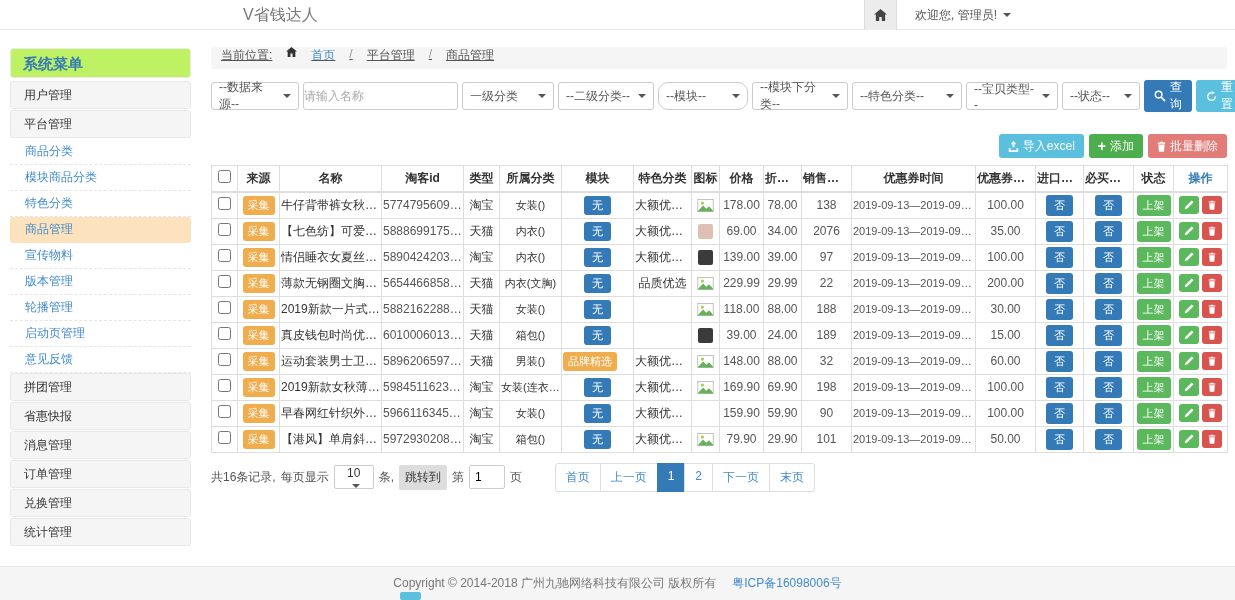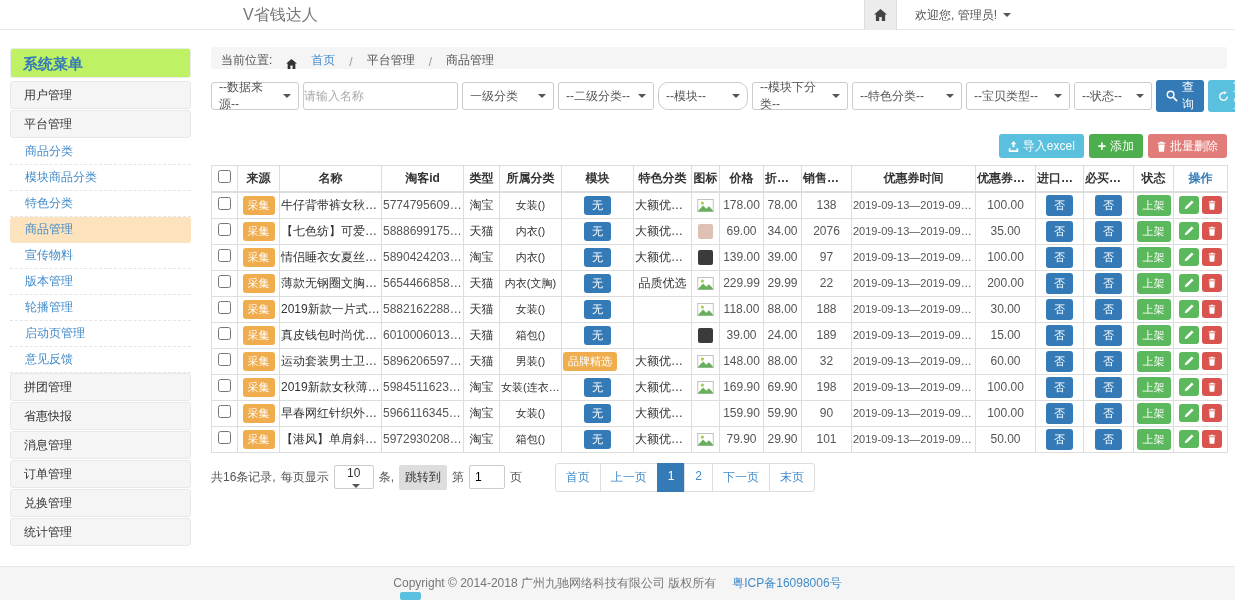--- a/index.html
+++ b/index.html
@@ -19,21 +19,21 @@
 
   
   .sidebar { width:181px; margin-left:10px; padding-top:18px; overflow:hidden; flex:none; }
   .sidebar-title { height:30px; line-height:30px; padding-left:12px; color:#337ab7; font-weight:bold; font-size:15px; background:#bef264; border:1px solid #ebebeb; border-radius:3px; margin-bottom:3px; }
   .menu-group { background:#f5f5f5; border:1px solid #e8e8e8; border-radius:3px; height:28px; line-height:26px; padding-left:13px; margin-bottom:1px; color:#333; cursor:pointer; }
   .menu-sub { background:#fff; border-bottom:1px dashed #e5e5e5; height:26px; line-height:25px; padding-left:15px; color:#428bca; cursor:pointer; }
   .menu-sub.active { background:#fde3bd; border-radius:3px; border-bottom-color:transparent; }
 
   
   .main { flex:1; padding-top:17px; margin-left:20px; margin-right:8px; min-width:0; }
-  .breadcrumb { height:22px; background:#f5f5f5; border-radius:3px; padding:0 10px; display:flex; align-items:flex-end; gap:14px; color:#555; }
+  .breadcrumb { height:22px; background:#f5f5f5; border-radius:3px; padding:0 10px; display:flex; align-items:flex-start; gap:14px; color:#555;text-decoration:underline; }
   .breadcrumb .link { color:#428bca; cursor:pointer; }
   .breadcrumb .sep { color:#999; }
 
   .filter-row { margin-top:11px; display:flex; align-items:center; gap:4px; }
   .filter-fields { display:flex; align-items:center; gap:4px; }
   .fselect { height:28px; border:1px solid #ccc; border-radius:3px; background:#fff; display:flex; align-items:center; justify-content:space-between; padding:0 7px; color:#555; cursor:pointer; flex:none; }
   .select-caret { width:0; height:0; border-left:4px solid transparent; border-right:4px solid transparent; border-top:4px solid #555; margin-left:5px; flex:none; }
   .finput { height:28px; border:1px solid #ccc; border-radius:3px; padding:0 0; color:#555; font-size:12px; outline:none; flex:none; }
   .finput::placeholder { color:#aaa; }
   .btn { height:15px; border:none; border-radius:3px; color:#fff; padding:16px 10px; display:inline-flex; align-items:center; gap:4px; font-size:12px; cursor:pointer; font-family:inherit; }
@@ -165,21 +165,21 @@
             <span class="select-caret"></span>
           </div>
           <div class="fselect" style="width: 96px;">
             <span>--模块下分类--</span>
             <span class="select-caret"></span>
           </div>
           <div class="fselect" style="width: 110px;">
             <span>--特色分类--</span>
             <span class="select-caret"></span>
           </div>
-          <div class="fselect" style="width: 104px;">
+          <div class="fselect" style="width: 92px;">
             <span>--宝贝类型--</span>
             <span class="select-caret"></span>
           </div>
           <div class="fselect" style="width: 78px;">
             <span>--状态--</span>
             <span class="select-caret"></span>
           </div>
         </div>
       <button class="btn btn-primary">
         <span class="img-ph">

